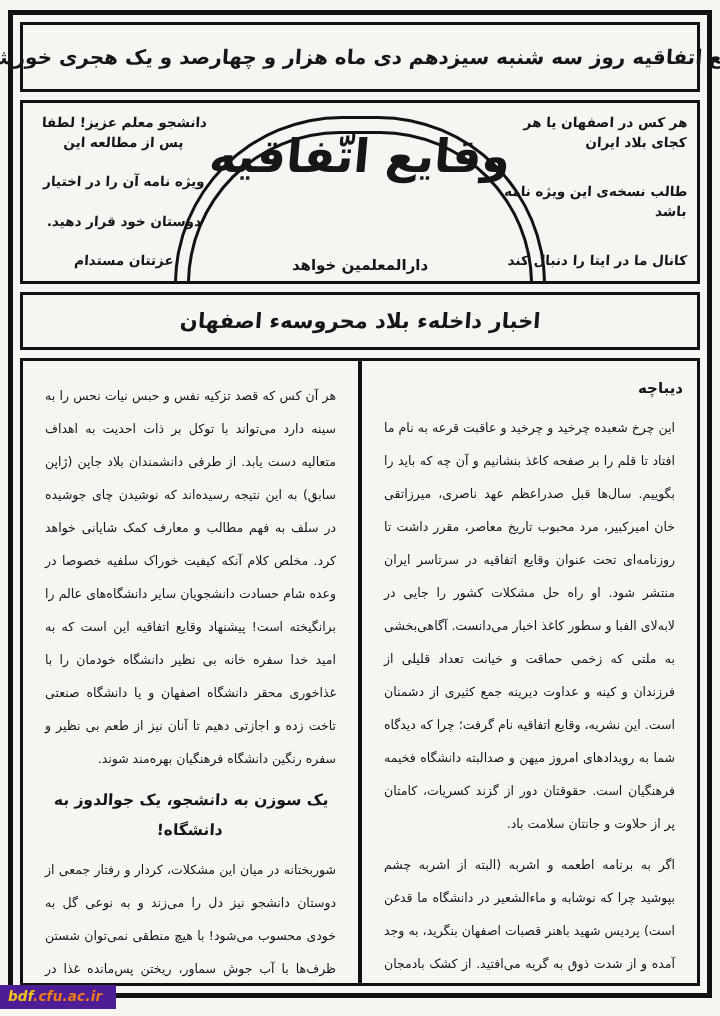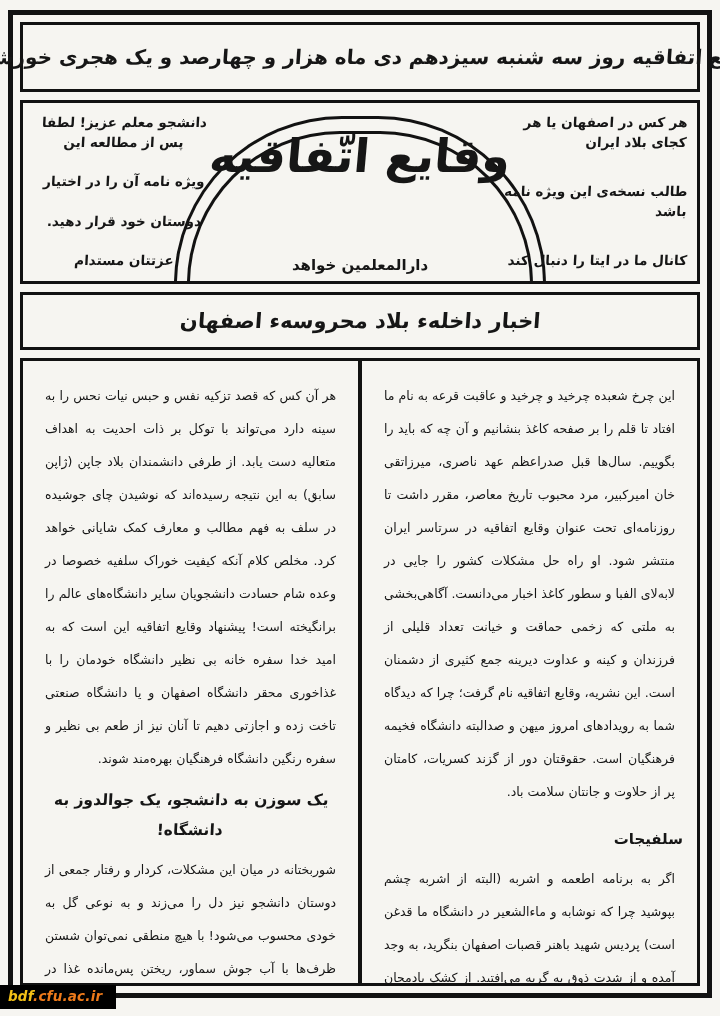--- a/index.html
+++ b/index.html
@@ -125,21 +125,21 @@
   .art-heading.centered {
     text-align: center;
     font-size: 15.5px;
     margin: 10px 0 8px;
     transform: skewX(-3deg);
   }
 
   
   .watermark {
     position: absolute; left: 0; bottom: 7px;
-    background: #000000;
+    background: #4c1d95;
     padding: 3px 14px 5px 8px;
     font-style: italic; font-weight: bold;
     font-size: 13.5px;
     direction: ltr;
     letter-spacing: 0.2px;
   }
   .wm-prefix { color: #f3c117; }
   .wm-suffix { color: #ee7a1a; }
 </style>
 </head>
@@ -171,22 +171,22 @@
     </div>
   </div>
 
   <div class="box section-title">
     <div class="section-title-text">اخبار داخله‌ء بلاد محروسه‌ء اصفهان</div>
   </div>
 
   <div class="box main">
 
     <div class="col col-right">
+      <div class="art-heading">دیباچه</div>
       <p>این چرخ شعبده چرخید و چرخید و عاقبت قرعه به نام ما افتاد تا قلم را بر صفحه کاغذ بنشانیم و آن چه که باید را بگوییم. سال‌ها قبل صدراعظم عهد ناصری، میرزاتقی خان امیرکبیر، مرد محبوب تاریخ معاصر، مقرر داشت تا روزنامه‌ای تحت عنوان وقایع اتفاقیه در سرتاسر ایران منتشر شود. او راه حل مشکلات کشور را جایی در لابه‌لای الفبا و سطور کاغذ اخبار می‌دانست. آگاهی‌بخشی به ملتی که زخمی حماقت و خیانت تعداد قلیلی از فرزندان و کینه و عداوت دیرینه جمع کثیری از دشمنان است. این نشریه، وقایع اتفاقیه نام گرفت؛ چرا که دیدگاه شما به رویدادهای امروز میهن و صدالبته دانشگاه فخیمه فرهنگیان است. حقوقتان دور از گزند کسریات، کامتان پر از حلاوت و جانتان سلامت باد.</p>
-      <div class="art-heading spaced">سلفیجات</div>
       <p>اگر به برنامه اطعمه و اشربه (البته از اشربه چشم بپوشید چرا که نوشابه و ماءالشعیر در دانشگاه ما قدغن است) پردیس شهید باهنر قصبات اصفهان بنگرید، به وجد آمده و از شدت ذوق به گریه می‌افتید. از کشک بادمجان تا ماکارونی زرنشان همگی موجب جلای روح اند و صفای باطن.</p>
     </div>
 
     <div class="col col-left">
       <p>هر آن کس که قصد تزکیه نفس و حبس نیات نحس را به سینه دارد می‌تواند با توکل بر ذات احدیت به اهداف متعالیه دست یابد. از طرفی دانشمندان بلاد جاپن (ژاپن سابق) به این نتیجه رسیده‌اند که نوشیدن چای جوشیده در سلف به فهم مطالب و معارف کمک شایانی خواهد کرد. مخلص کلام آنکه کیفیت خوراک سلفیه خصوصا در وعده شام حسادت دانشجویان سایر دانشگاه‌های عالم را برانگیخته است! پیشنهاد وقایع اتفاقیه این است که به امید خدا سفره خانه بی نظیر دانشگاه خودمان را با غذاخوری محقر دانشگاه اصفهان و یا دانشگاه صنعتی تاخت زده و اجازتی دهیم تا آنان نیز از طعم بی نظیر و سفره رنگین دانشگاه فرهنگیان بهره‌مند شوند.</p>
       <div class="art-heading centered">یک سوزن به دانشجو، یک جوالدوز به دانشگاه!</div>
       <p>شوربختانه در میان این مشکلات، کردار و رفتار جمعی از دوستان دانشجو نیز دل را می‌زند و به نوعی گل به خودی محسوب می‌شود! با هیچ منطقی نمی‌توان شستن ظرف‌ها با آب جوش سماور، ریختن پس‌مانده غذا در خروجی آب روشویی خوابگاه‌ها و رها کردن ظرف خالی ماست، دوغ و خامه روی میزهای سلف را رفتار در شأن دانشجو معلمان دانست</p>
     </div>
 
   </div>

